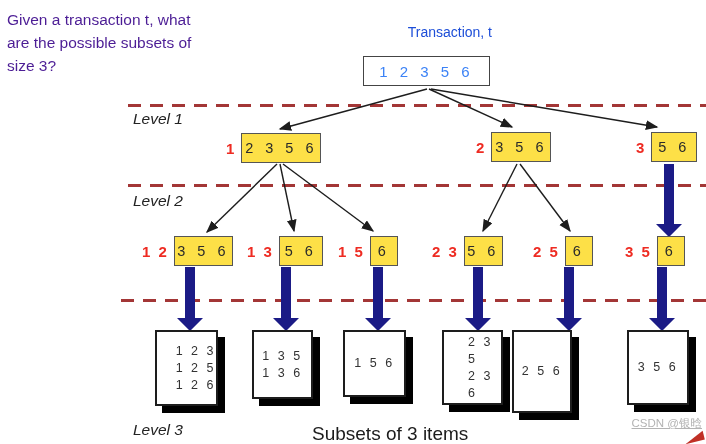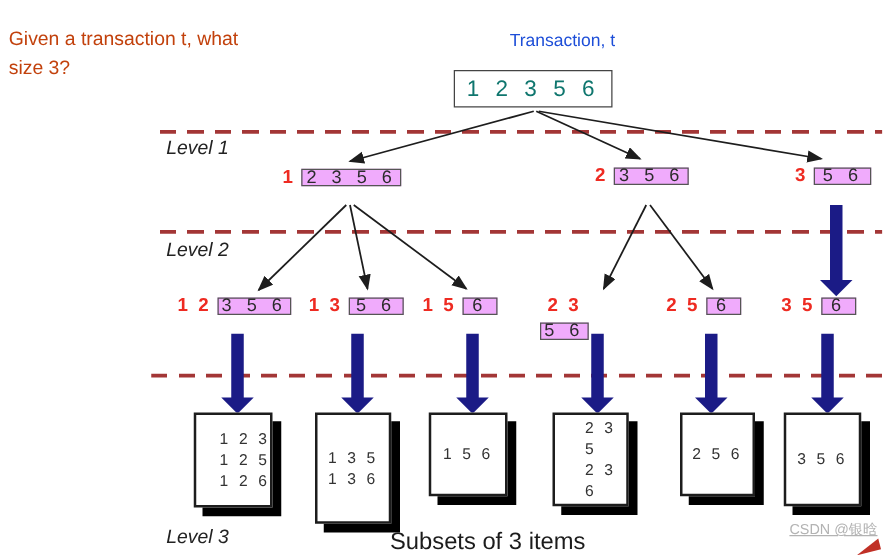--- a/index.html
+++ b/index.html
@@ -3,52 +3,52 @@
 <meta charset="utf-8">
 <style>
   * { margin: 0; padding: 0; box-sizing: border-box; }
   body { background: #fff; font-family: "Liberation Sans", sans-serif; }
   .stage {
     position: relative; width: 706px; height: 444px;
     background: #fff; overflow: hidden;
     font-family: "Liberation Sans", sans-serif;
   }
   .question {
-    position: absolute; left: 7px; top: 20px; width: 260px;
-    font-size: 15.5px; line-height: 23px; color: #c2410c;
+    position: absolute; left: 7px; top: 8px; width: 260px;
+    font-size: 15.5px; line-height: 23px; color: #4c1d95;
   }
   .tx-label {
     position: absolute; left: 356px; top: 24px; width: 136px;
     text-align: right; font-size: 14px; color: #1d4ed8;
   }
   .tx-box {
     position: absolute; left: 363px; top: 56px; width: 127px; height: 30px;
     border: 1.5px solid #444; background: #fff;
     display: flex; align-items: center; justify-content: center;
-    font-size: 18px; color: #0f766e; letter-spacing: 4px; z-index: 3;
+    font-size: 15px; color: #3b82f6; letter-spacing: 4px; z-index: 3;
   }
   .dash {
     position: absolute; height: 3px; z-index: 1;
     background: repeating-linear-gradient(to right, #a33636 0 13px, transparent 13px 22px);
   }
   .dash1 { left: 128px; top: 104px; width: 578px; }
   .dash2 { left: 128px; top: 184px; width: 578px; }
   .dash3 { left: 121px; top: 299px; width: 585px; }
   .lvl-label {
     position: absolute; font-size: 15.5px; font-style: italic; color: #222; text-align: right;
   }
   .node {
     position: absolute; display: flex; align-items: center; gap: 5px; z-index: 3;
   }
   .prefix {
     font-size: 15px; font-weight: bold; color: #ee2b22; letter-spacing: 2px;
     white-space: nowrap;
   }
   .nbox {
-    border: 1.5px solid #555; background: #f0abfc; height: 14px;
+    border: 1.5px solid #555; background: #fde047; height: 30px;
     display: flex; align-items: center; justify-content: center;
     font-size: 14.5px; color: #2b2b2b; letter-spacing: 4px; white-space: nowrap;
   }
   .subset-box {
     position: absolute; top: 330px; background: #fff;
     border: 2px solid #1d1d1d; box-shadow: 7px 7px 0 #000;
     display: flex; flex-direction: column; align-items: center; justify-content: center;
     z-index: 3; font-size: 12.5px; line-height: 17px; color: #333;
     letter-spacing: 2.5px;
   }
@@ -68,20 +68,21 @@
     position: absolute; left: 0; top: 0; z-index: 2; pointer-events: none;
   }
 </style>
 </head>
 <body>
 
 <div class="stage">
 
   <div class="question">
     <div>Given a transaction t, what</div>
+    <div>are the possible subsets of</div>
     <div>size 3?</div>
   </div>
 
   <div class="tx-label">Transaction, t</div>
   <div class="tx-box">1 2 3 5 6</div>
 
   <div class="dash dash1"></div>
   <div class="dash dash2"></div>
   <div class="dash dash3"></div>
 
@@ -134,50 +135,50 @@
     <span class="nbox" style="width:59px;">3 5 6</span>
   </div>
   <div class="node" style="left:247px; top:236px;">
     <span class="prefix">1 3</span>
     <span class="nbox" style="width:44px;">5 6</span>
   </div>
   <div class="node" style="left:338px; top:236px;">
     <span class="prefix">1 5</span>
     <span class="nbox" style="width:28px;">6</span>
   </div>
-  <div class="node" style="left:432px; top:236px;flex-direction:column;">
+  <div class="node" style="left:432px; top:236px;">
     <span class="prefix">2 3</span>
     <span class="nbox" style="width:39px;">5 6</span>
   </div>
   <div class="node" style="left:533px; top:236px;">
     <span class="prefix">2 5</span>
     <span class="nbox" style="width:28px;">6</span>
   </div>
   <div class="node" style="left:625px; top:236px;">
     <span class="prefix">3 5</span>
     <span class="nbox" style="width:28px;">6</span>
   </div>
 
   <div class="subset-box" style="left:155px; width:63px; height:76px;align-items:flex-end;">
     <span>1 2 3</span>
     <span>1 2 5</span>
     <span>1 2 6</span>
   </div>
-  <div class="subset-box" style="left:252px; width:61px; height:89px;">
+  <div class="subset-box" style="left:252px; width:61px; height:69px;">
     <span>1 3 5</span>
     <span>1 3 6</span>
   </div>
   <div class="subset-box" style="left:343px; width:63px; height:67px;">
     <span>1 5 6</span>
   </div>
   <div class="subset-box" style="left:442px; width:61px; height:75px;padding-left:24px;">
     <span>2 3 5</span>
     <span>2 3 6</span>
   </div>
-  <div class="subset-box" style="left:544px; width:60px; height:67px;">
+  <div class="subset-box" style="left:512px; width:60px; height:83px;">
     <span>2 5 6</span>
   </div>
   <div class="subset-box" style="left:627px; width:62px; height:75px;">
     <span>3 5 6</span>
   </div>
 
   <div class="caption">Subsets of 3 items</div>
 
   <div class="watermark">CSDN @银晗</div>
   <div class="swoosh"></div>

